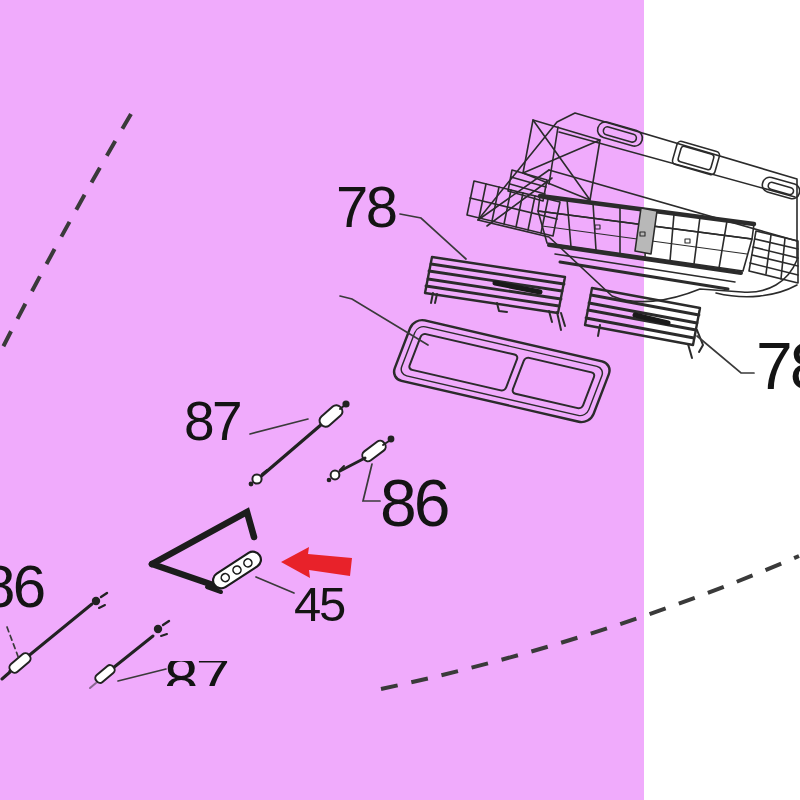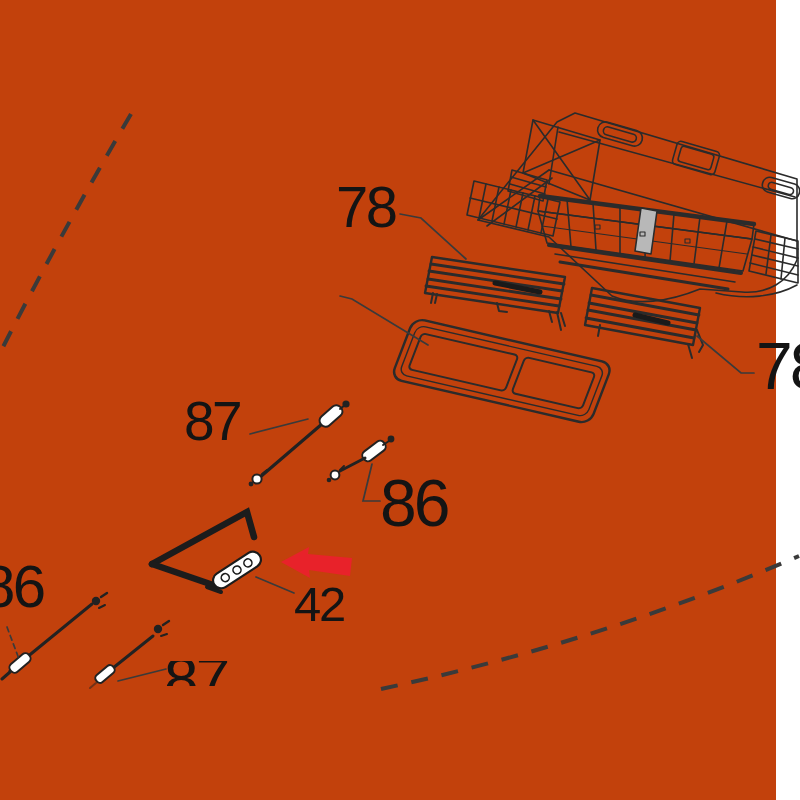--- a/index.html
+++ b/index.html
@@ -1,21 +1,21 @@
 <!DOCTYPE html>
 <html><head>
 <meta charset="utf-8">
 <style>
   html, body { margin: 0; padding: 0; }
   body {
     width: 800px; height: 800px; overflow: hidden;
     background: #ffffff;
     font-family: "Liberation Sans", sans-serif;
   }
-  .canvas { position: relative; width: 776px; height: 800px; background: #c2410c; }
+  .canvas { position: relative; width: 644px; height: 800px; background: #f0abfc; }
   svg.diagram { position: absolute; left: 0; top: 0; }
 
   .part-label {
     position: absolute;
     color: #141414;
     font-weight: 400;
     letter-spacing: -0.045em;
     line-height: 1;
     white-space: nowrap;
     user-select: none;
@@ -232,19 +232,19 @@
     <path d="M256,577 L294,593"></path>
     <path d="M7,627 L19,659" stroke-dasharray="5 4"></path>
     <path d="M118,681 L166,669"></path>
   </g>
 </svg>
 
   <div class="part-label l-78t">78</div>
   <div class="part-label l-78r">78</div>
   <div class="part-label l-87m">87</div>
   <div class="part-label l-86m">86</div>
-  <div class="part-label l-85">42</div>
+  <div class="part-label l-85">45</div>
   <div class="part-label l-86l">86</div>
   <div class="l-87b-clip">
     <span class="part-label-inner">87</span>
   </div>
 
 </div>
 
 </body></html>

